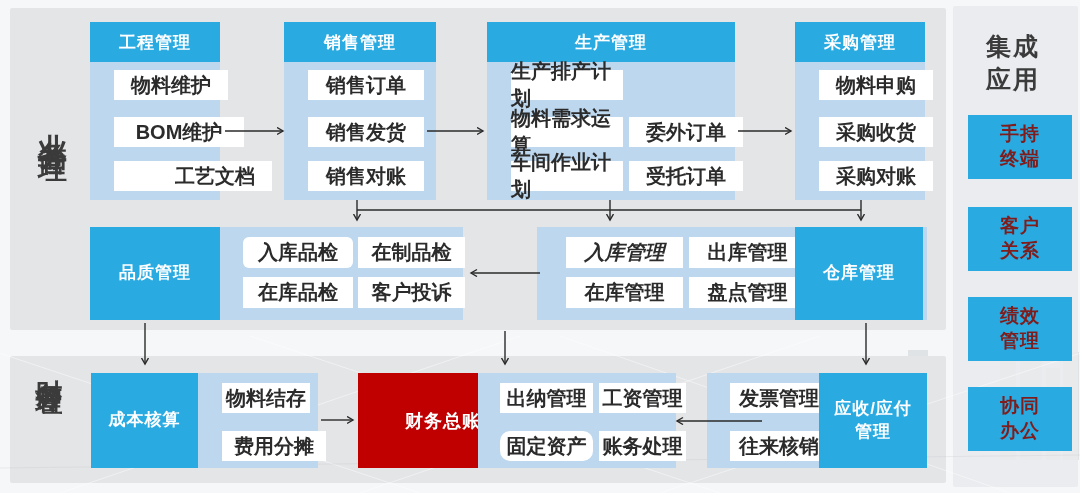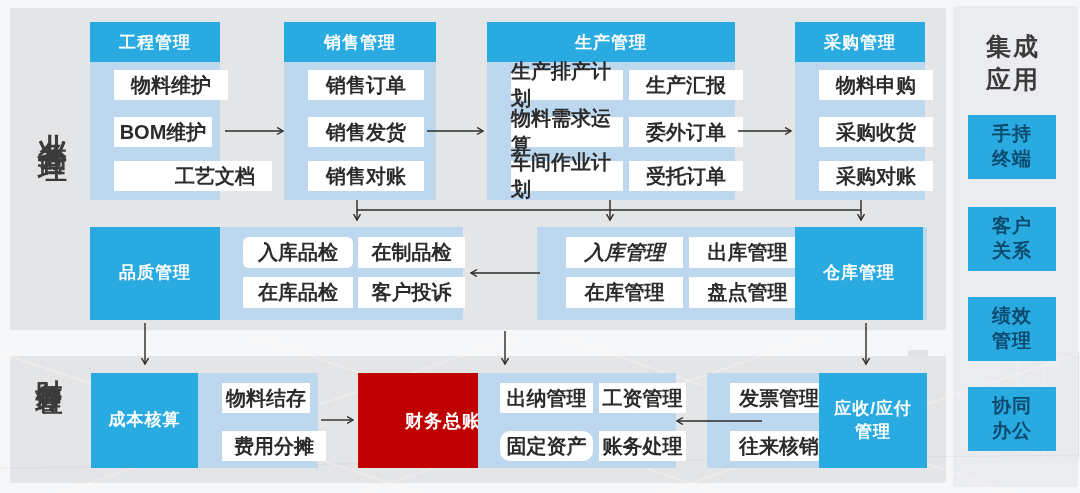--- a/index.html
+++ b/index.html
@@ -21,22 +21,22 @@
         font-size:20px;font-weight:600;margin-left:16px;}
   .group{position:absolute;background:var(--light-blue);}
   .bigblue{position:absolute;background:var(--accent-blue);color:#fff;
            display:flex;align-items:center;justify-content:center;text-align:center;
            font-size:17px;font-weight:600;line-height:1.35;white-space:pre-line;letter-spacing:1px;}
   .red{position:absolute;background:var(--red);color:#fff;display:flex;align-items:center;
        justify-content:center;font-size:18px;font-weight:700;letter-spacing:1px;padding-left:28px;}
   .int-title{position:absolute;left:965px;top:30px;width:96px;text-align:center;
              font-size:25px;font-weight:700;color:#3b3b3b;line-height:1.32;
              white-space:pre-line;letter-spacing:2px;}
-  .app{position:absolute;left:968px;width:88px;height:64px;background:var(--accent-blue);
-       color:#0c4a6e;display:flex;align-items:center;justify-content:center;text-align:center;
+  .app{position:absolute;left:968px;width:104px;height:64px;background:var(--accent-blue);
+       color:#7f1d1d;display:flex;align-items:center;justify-content:center;text-align:center;
        font-size:19px;font-weight:600;line-height:1.3;white-space:pre-line;letter-spacing:1px;}
   .arrow-line{stroke:var(--arrow);stroke-width:1.4;fill:none;}
   .arrow-head{stroke:var(--arrow);stroke-width:1.4;fill:none;}
   .skyline{fill:#aab0b8;opacity:0.28;}
   .gridline{stroke:rgba(255,255,255,0.45);stroke-width:1;}
   .gridline2{stroke:rgba(180,186,192,0.22);stroke-width:1;}
 </style>
 </head>
 <body>
 
@@ -69,37 +69,36 @@
     <line class="gridline" x1="520" y1="336" x2="60" y2="493"></line>
     <line class="gridline2" x1="0" y1="468" x2="1080" y2="455"></line>
   </svg>
 
   <div class="v-label" style="left:33px;top:110px;font-size:29px;letter-spacing:7px;">业务管理</div>
   <div class="v-label" style="left:31px;top:358px;font-size:27px;letter-spacing:3px;">财务管理</div>
 
   <div class="col-group" style="left:90px;width:130px;">
     <div class="hdr">工程管理</div>
     <div class="node" style="left:8px;width:114px;top:48px;">物料维护</div>
-    <div class="node" style="left:8px;width:98px;top:95px;">BOM维护</div>
+    <div class="node" style="left:8px;width:130px;top:95px;">BOM维护</div>
     <div class="node" style="left:8px;width:114px;top:139px;padding-left:44px;">工艺文档</div>
   </div>
 
   <div class="col-group" style="left:284px;width:152px;">
     <div class="hdr">销售管理</div>
     <div class="node" style="left:8px;width:116px;top:48px;">销售订单</div>
     <div class="node" style="left:8px;width:116px;top:95px;">销售发货</div>
     <div class="node" style="left:8px;width:116px;top:139px;">销售对账</div>
   </div>
 
   <div class="col-group" style="left:487px;width:248px;">
     <div class="hdr">生产管理</div>
     <div class="node" style="left:8px;width:112px;top:48px;">生产排产计划</div>
     <div class="node" style="left:8px;width:112px;top:95px;">物料需求运算</div>
     <div class="node" style="left:8px;width:112px;top:139px;">车间作业计划</div>
-    <div class="node" style="left:126px;width:114px;top:48px;">生产汇报</div>
     <div class="node" style="left:126px;width:114px;top:95px;">委外订单</div>
     <div class="node" style="left:126px;width:114px;top:139px;">受托订单</div>
   </div>
 
   <div class="col-group" style="left:795px;width:130px;">
     <div class="hdr">采购管理</div>
     <div class="node" style="left:8px;width:114px;top:48px;">物料申购</div>
     <div class="node" style="left:8px;width:114px;top:95px;">采购收货</div>
     <div class="node" style="left:8px;width:114px;top:139px;">采购对账</div>
   </div>

